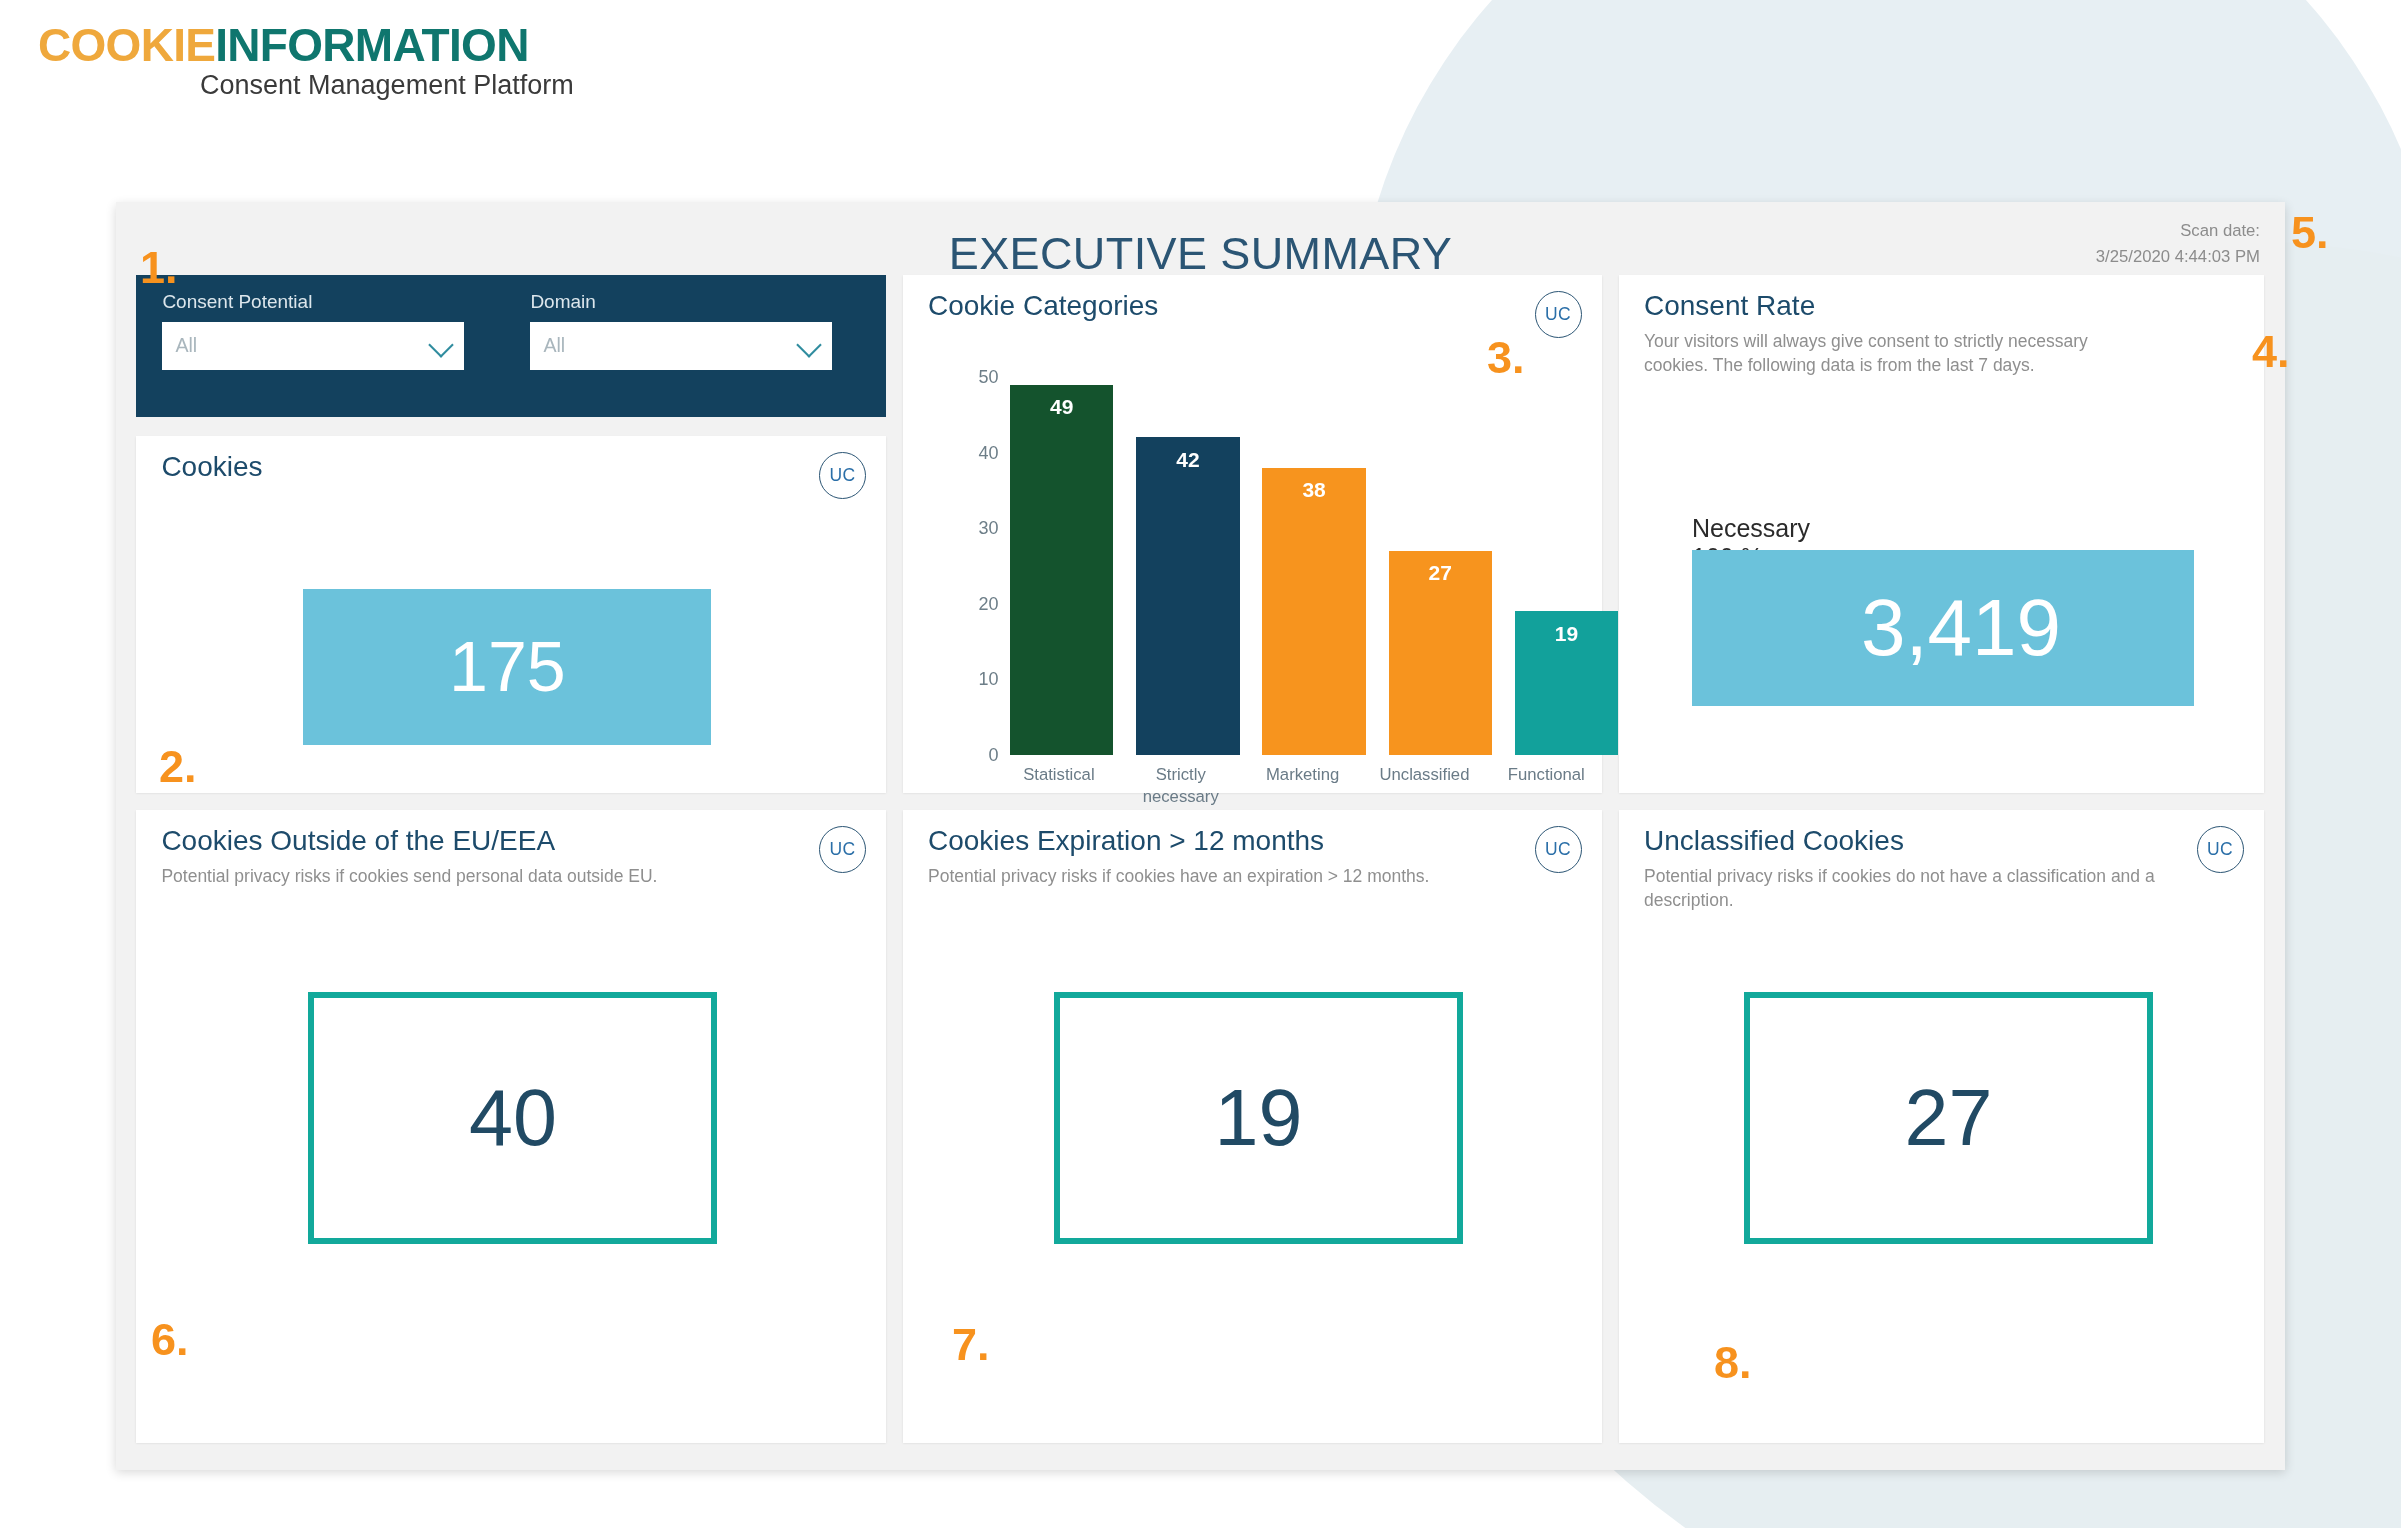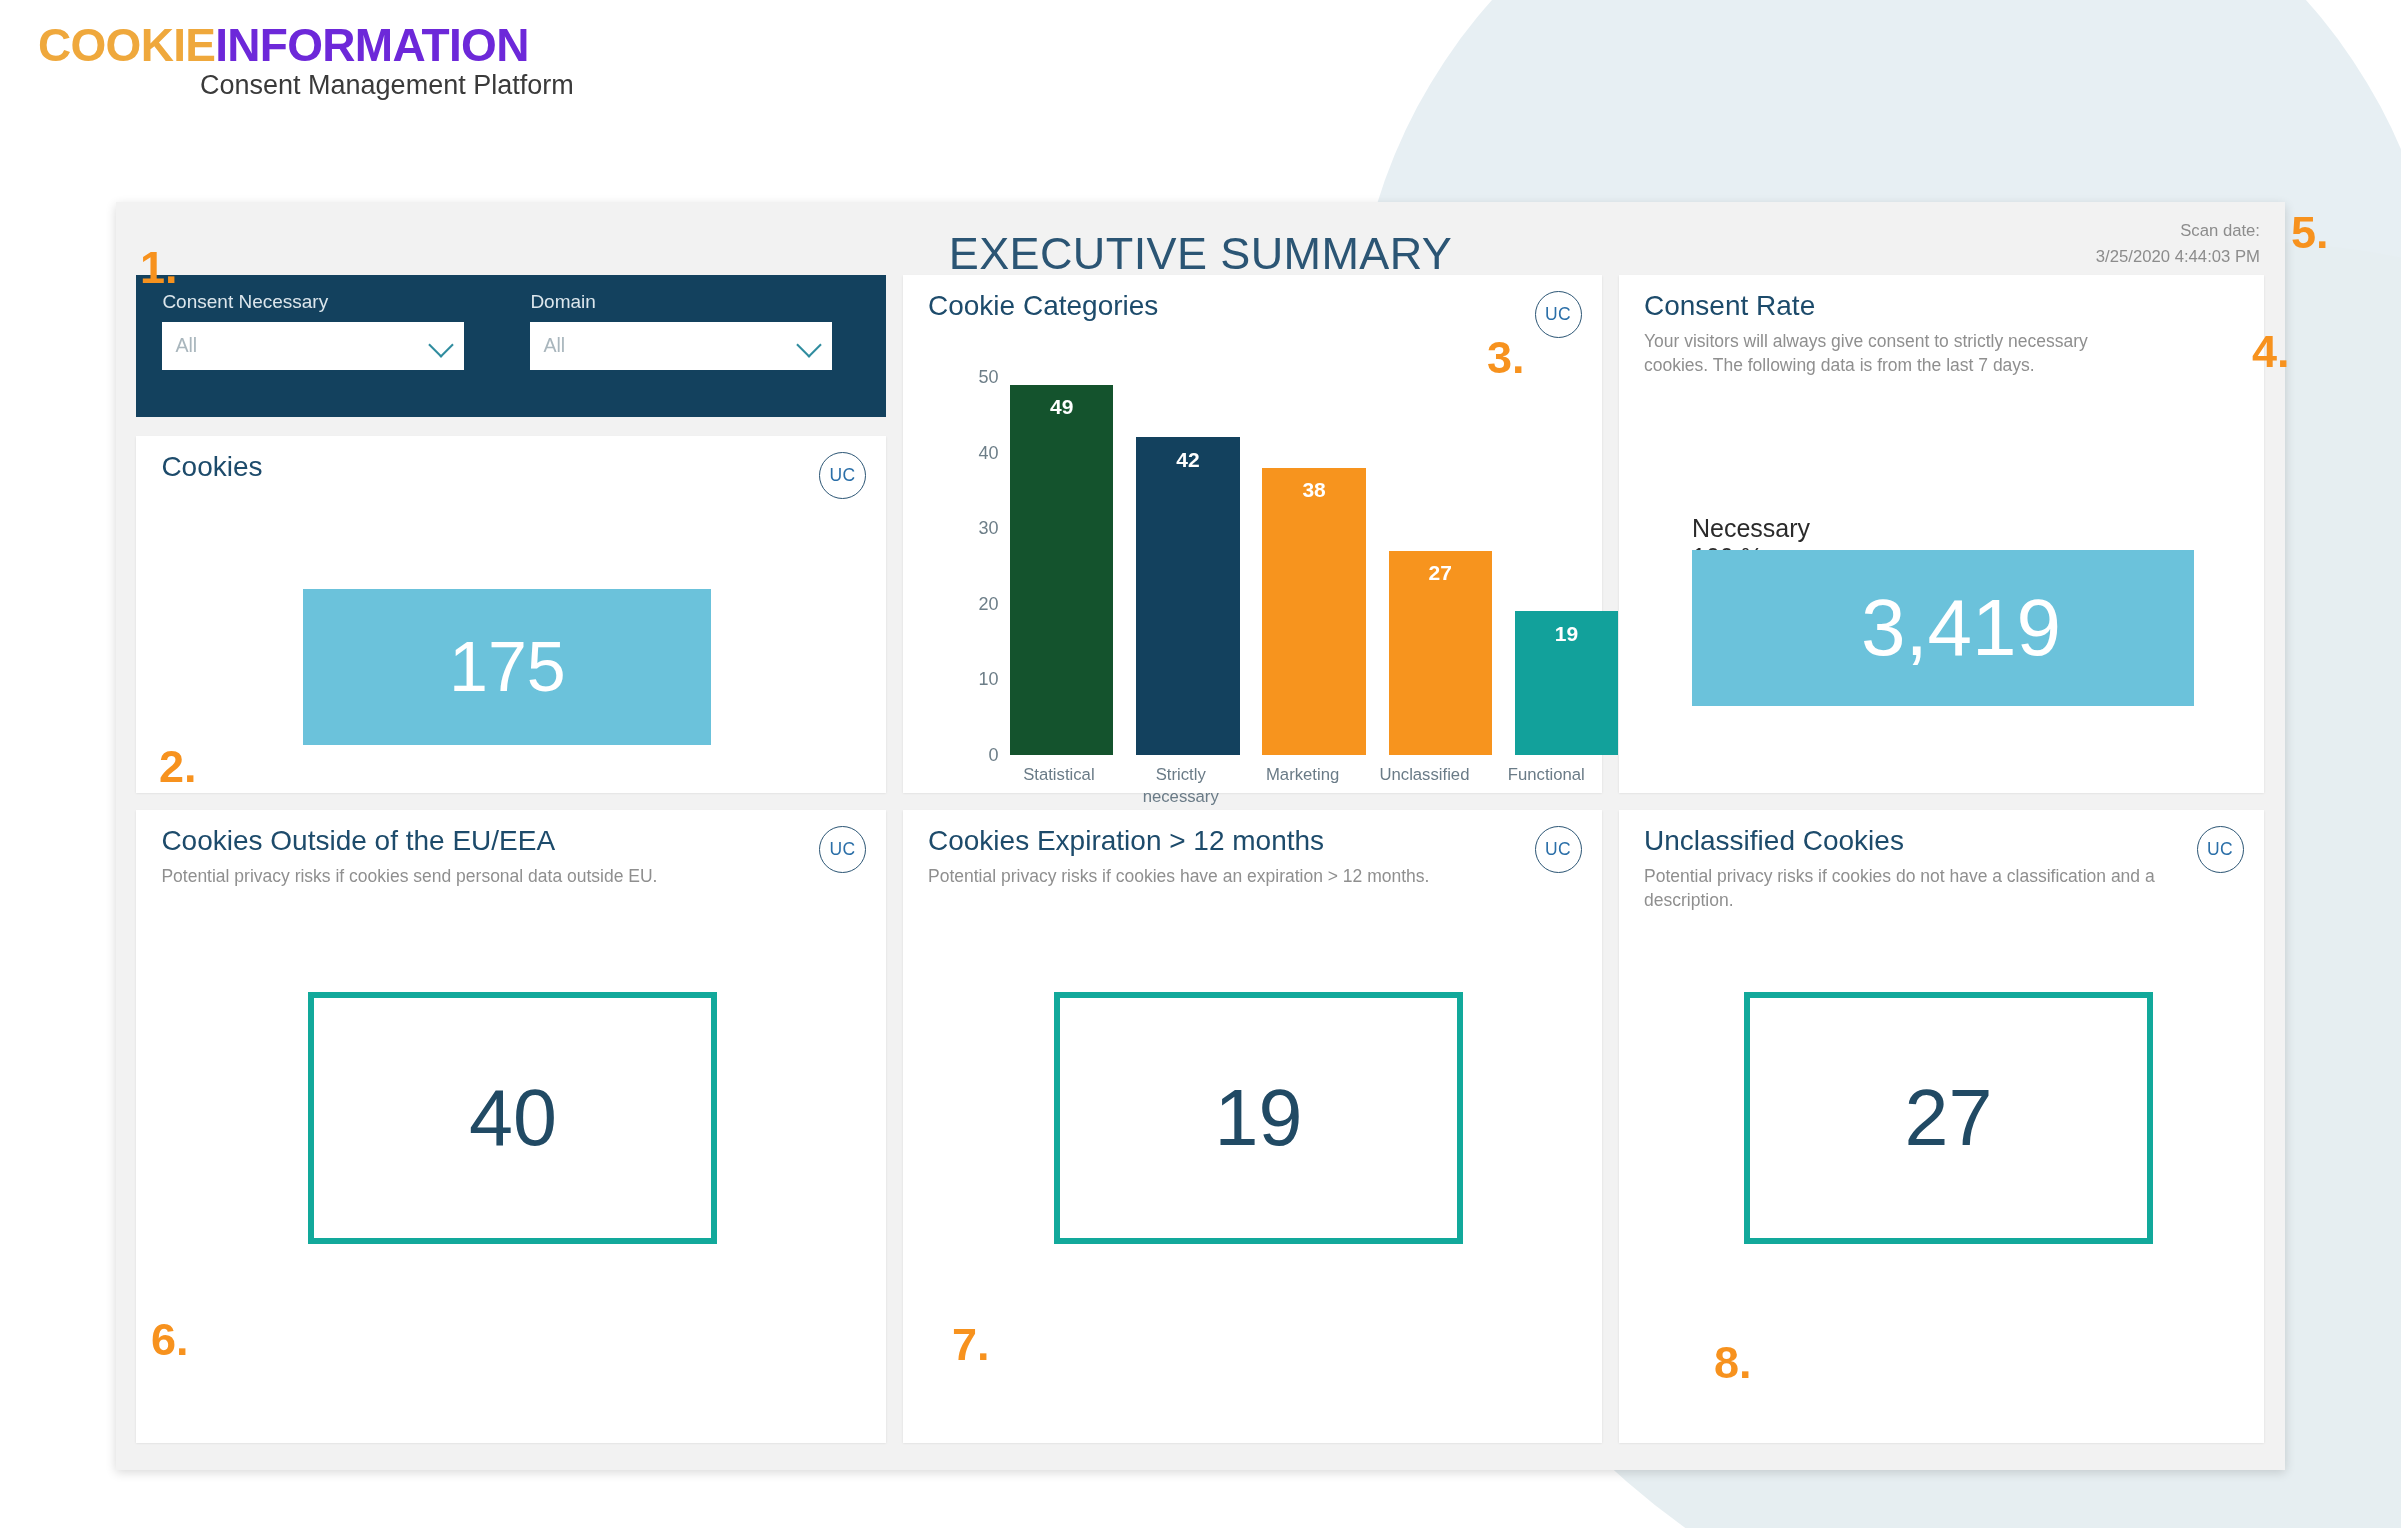--- a/index.html
+++ b/index.html
@@ -27,21 +27,21 @@
     background:#E6EEF1;
   }
 
   
   #logo-block{position:absolute;left:38px;top:22px;z-index:5;}
   #logo-wordmark{
     font-size:46px;font-weight:bold;letter-spacing:-0.7px;line-height:1;
     white-space:nowrap;
   }
   .logo-cookie{color:#EFA83C;}
-  .logo-information{color:#6d28d9;}
+  .logo-information{color:#0f766e;}
   #logo-tagline{
     margin-top:4.4px;margin-left:162px;
     font-size:27px;color:#3A3A3A;line-height:1;white-space:nowrap;
   }
 
   
   #dashboard{
     position:absolute;left:116px;top:202px;
     width:2169px;height:1268px;
     background:#F2F2F2;
@@ -183,21 +183,21 @@
 
   <div id="dash-title">EXECUTIVE SUMMARY</div>
 
   <div id="scan-date-box">
     <div>Scan date:</div>
     <div>3/25/2020 4:44:03 PM</div>
   </div>
 
   <div id="filter-panel">
     <div class="filter-group" style="left:26px;">
-      <div class="filter-label">Consent Necessary</div>
+      <div class="filter-label">Consent Potential</div>
       <div class="filter-select">
         <span class="filter-value">All</span>
         <span class="chev"></span>
       </div>
     </div>
     <div class="filter-group" style="left:394px;">
       <div class="filter-label">Domain</div>
       <div class="filter-select">
         <span class="filter-value">All</span>
         <span class="chev"></span>

